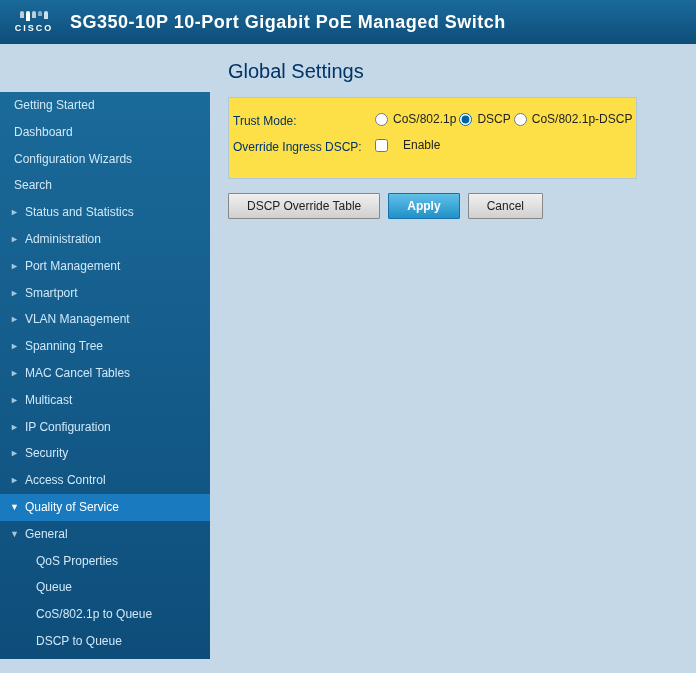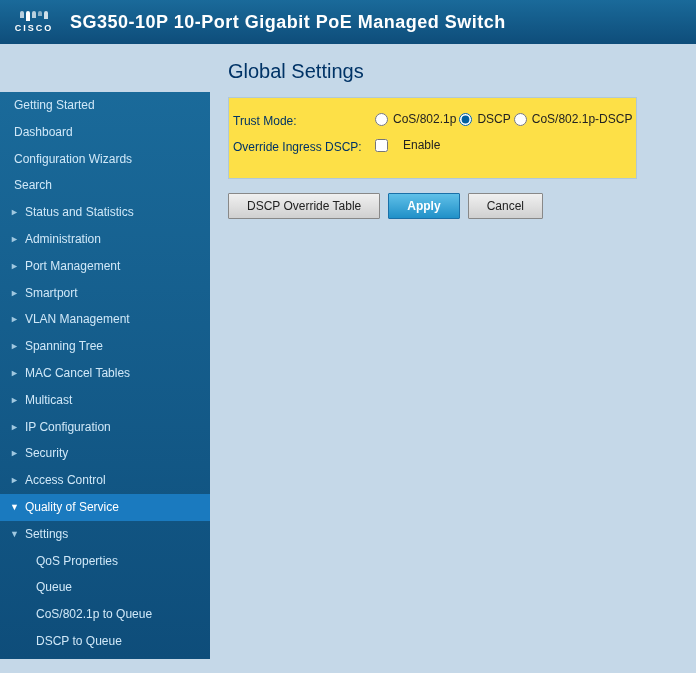--- a/index.html
+++ b/index.html
@@ -266,21 +266,21 @@
       <span>Access Control</span>
     </div>
 
     <div class="sidebar-item has-arrow active-section" style="background:#1a7abf;color:white;">
       <span class="sidebar-arrow" style="color:white;">▼</span>
       <span>Quality of Service</span>
     </div>
 
     <div class="sidebar-item has-arrow sidebar-sub">
       <span class="sidebar-arrow">▼</span>
-      <span>Settings</span>
+      <span>General</span>
     </div>
 
     <div class="sidebar-item sidebar-subsub">
       <span>QoS Properties</span>
     </div>
 
     <div class="sidebar-item sidebar-subsub">
       <span>Queue</span>
     </div>
 

